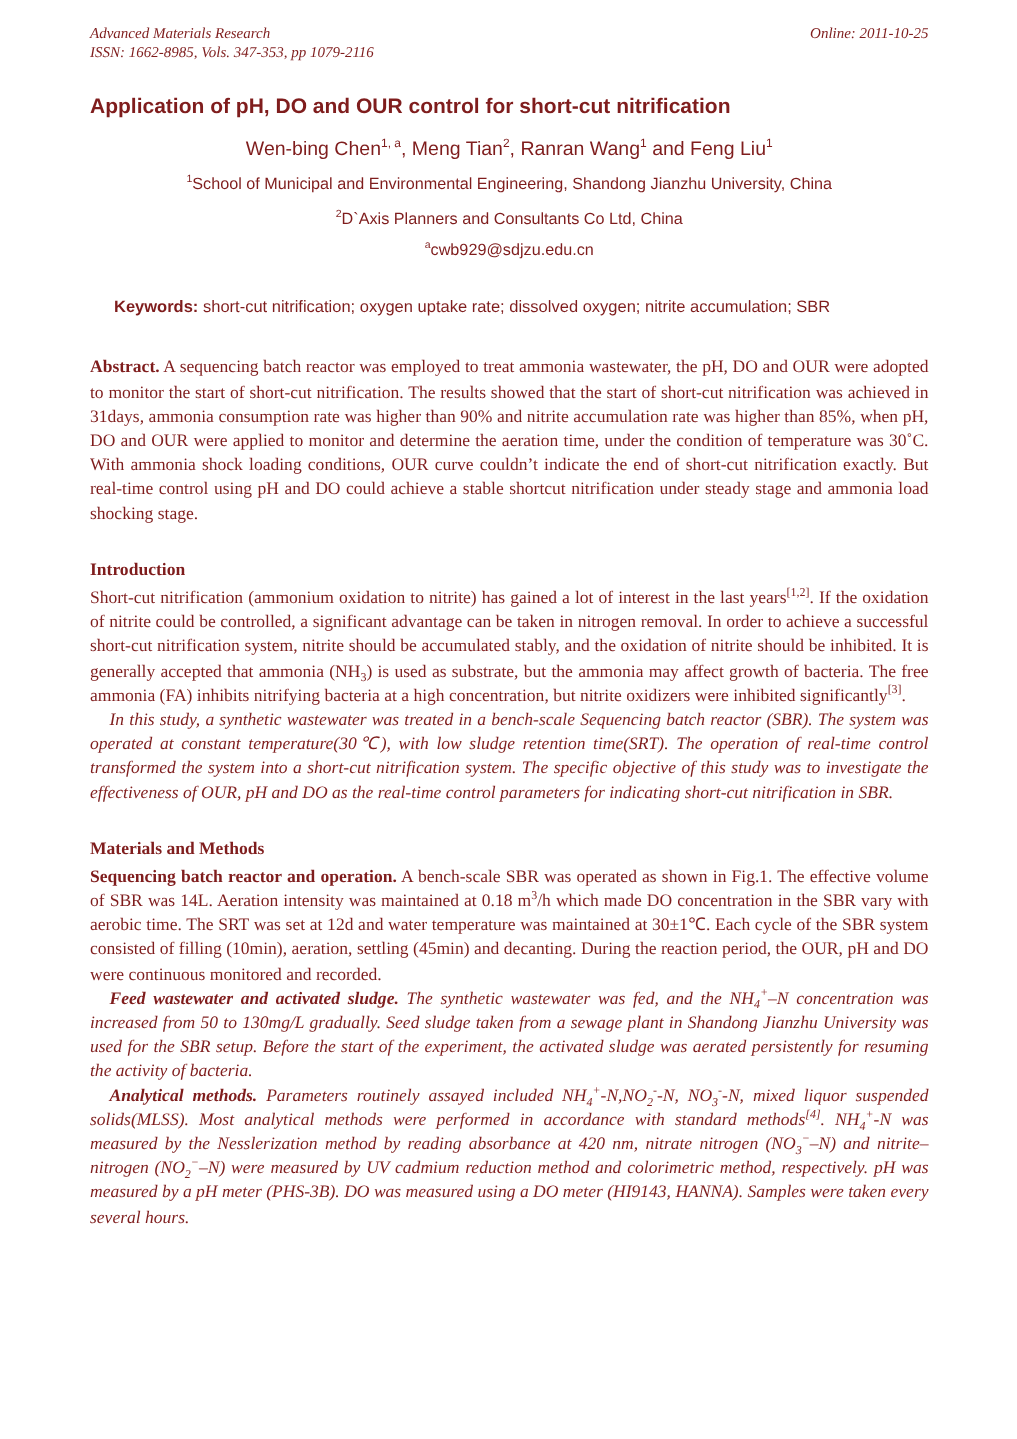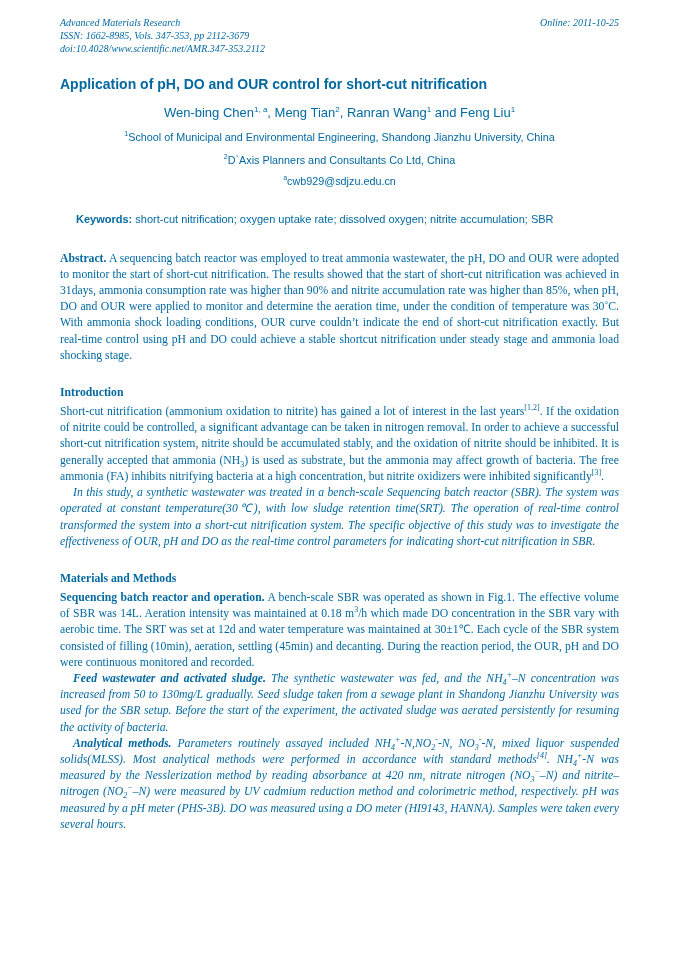--- a/index.html
+++ b/index.html
@@ -1,18 +1,18 @@
 <!DOCTYPE html>
 <html><head>
 <meta charset="utf-8">
 <style>
   * { margin:0; padding:0; box-sizing:border-box; }
   html, body { background:#ffffff; }
   .page {
-    width:678px; height:959px; margin:0 auto; background:#ffffff; color:#0369a1;
+    width:678px; height:959px; margin:0 auto; background:#ffffff; color:#7f1d1d;
     padding:16px 59px 8px 60px; overflow:hidden;
     font-family:"Liberation Serif", serif;
   }
   .page-header { display:flex; justify-content:space-between; align-items:flex-start;
     font-style:italic; font-size:10px; line-height:1.32; font-family:"Liberation Serif", serif; }
   .title { font-weight:bold; font-size:14px; line-height:1.15; margin-top:20px;
     font-family:"Liberation Sans", sans-serif; }
   .authors { font-size:13px; text-align:center; margin-top:13px; font-family:"Liberation Sans", sans-serif; }
   .authors sup { font-size:8px; }
   .affil { font-size:10.8px; text-align:center; margin-top:11px; font-family:"Liberation Sans", sans-serif; }
@@ -30,22 +30,21 @@
   .body-par sup, .body-par sub { font-size:8px; }
 </style>
 </head>
 <body>
 
 <div class="page">
 
   <div class="page-header">
     <div>
       <div>Advanced Materials Research</div>
-      <div>ISSN: 1662-8985, Vols. 347-353, pp 2112-3679</div>
-      <div>doi:10.4028/www.scientific.net/AMR.347-353.2112</div>
+      <div>ISSN: 1662-8985, Vols. 347-353, pp 1079-2116</div>
     </div>
     <div>Online: 2011-10-25</div>
   </div>
 
   <h1 class="title">Application of pH, DO and OUR control for short-cut nitrification</h1>
 
   <p class="authors"><span>Wen-bing Chen</span><sup>1, a</sup><span>, </span><span>Meng Tian</span><sup>2</sup><span>, </span><span>Ranran Wang</span><sup>1</sup><span> and </span><span>Feng Liu</span><sup>1</sup></p>
 
   <p class="affil"><sup>1</sup><span>School of Municipal and Environmental Engineering, Shandong Jianzhu University, China</span></p>
 

